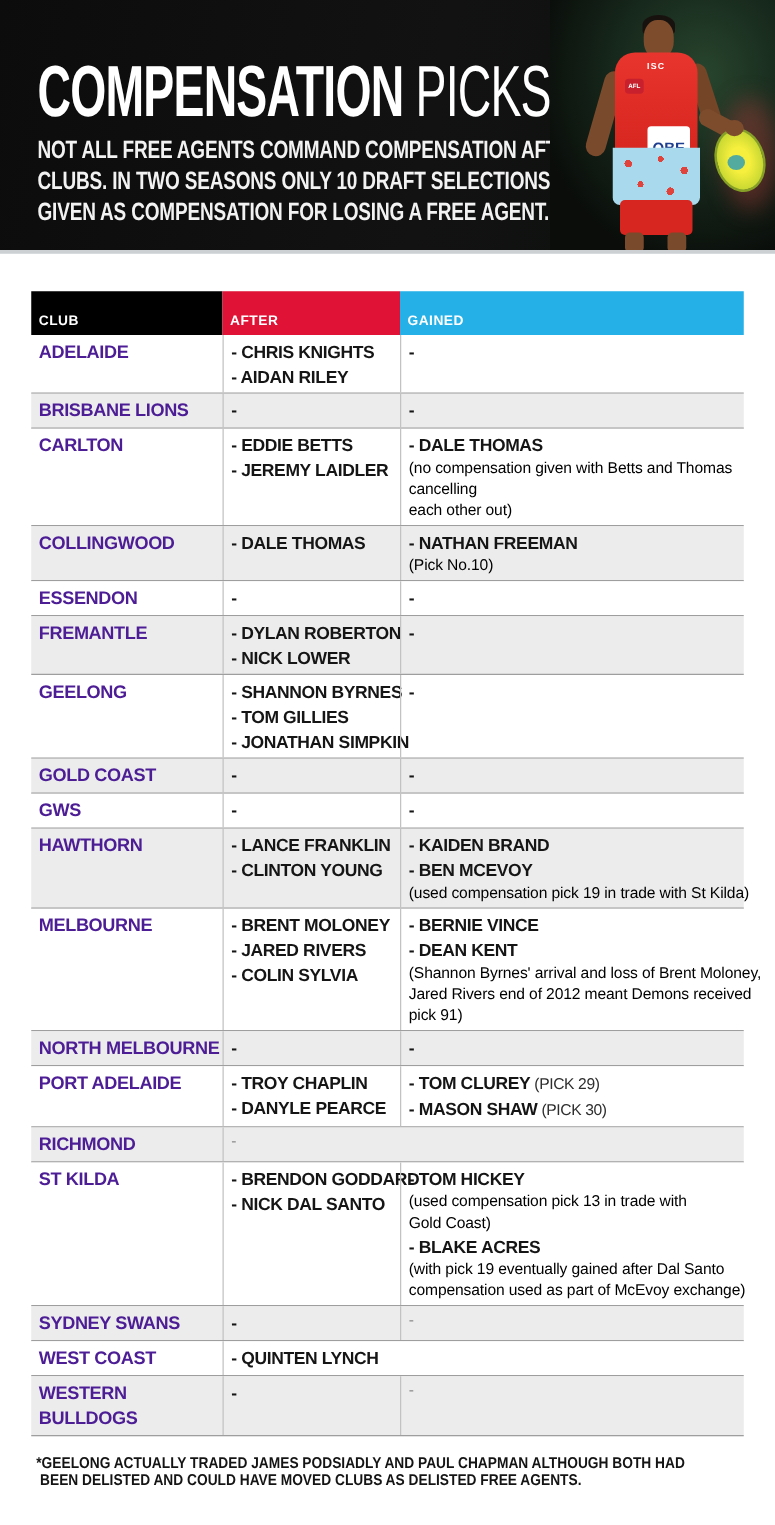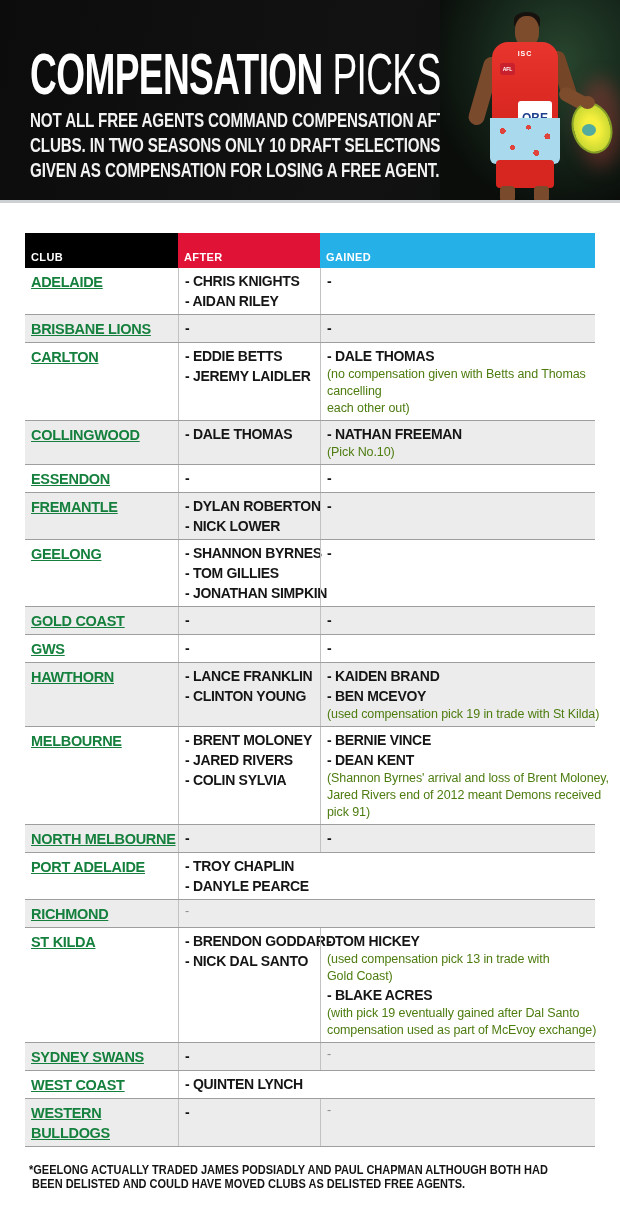--- a/index.html
+++ b/index.html
@@ -57,26 +57,26 @@
   .th{box-sizing:border-box;display:flex;align-items:flex-end;padding:0 16px 5px 6px;
       color:#fff;font-size:11px;font-weight:bold;letter-spacing:.4px;}
   .w-club{width:153px;}
   .w-lost{width:142px;}
   .w-gained{width:275px;}
   .trow{display:flex;background:#fff;border-bottom:1px solid #9e9e9e;}
   .trow.alt{background:#ececec;}
   .cell{box-sizing:border-box;padding:3px 4px 3px 6px;}
   .cell.lost,.cell.gained{border-left:1px solid #c2c2c2;}
   .clubname{font-size:14.5px;font-weight:bold;line-height:20px;letter-spacing:-0.3px;
-            color:#15803d;white-space:pre;padding-top:1px;text-decoration:underline;}
+            color:#4c1d95;white-space:pre;padding-top:1px;}
   .nameline{font-size:14px;font-weight:bold;line-height:20px;letter-spacing:-0.3px;
             color:#151515;white-space:pre;}
   .nameline .sfx{font-weight:400;font-size:12.5px;color:#2e2e2e;}
   .noteline{font-size:12.5px;font-weight:400;line-height:17px;letter-spacing:-0.1px;
-            color:#4d7c0f;white-space:pre;}
+            color:#000000;white-space:pre;}
   .noteline.muted{color:#8a8a8a;}
 
   
   .footnote{position:absolute;left:29px;top:1163px;margin:0;color:#141414;
             font-size:12.5px;font-weight:bold;line-height:14px;white-space:pre;
             letter-spacing:0;transform:scaleX(0.88);transform-origin:0 0;}
 </style>
 </head>
 <body>
 
@@ -268,20 +268,24 @@
           </div>
         </div>
         <div class="trow">
           <div class="cell club w-club">
             <div class="clubname">PORT ADELAIDE</div>
           </div>
           <div class="cell lost w-lost">
             <div class="nameline"><span>- TROY CHAPLIN</span></div>
             <div class="nameline"><span>- DANYLE PEARCE</span></div>
           </div>
+          <div class="cell gained w-gained">
+            <div class="nameline"><span>- TOM CLUREY</span><span class="sfx"> (PICK 29)</span></div>
+            <div class="nameline"><span>- MASON SHAW</span><span class="sfx"> (PICK 30)</span></div>
+          </div>
         </div>
         <div class="trow alt">
           <div class="cell club w-club">
             <div class="clubname">RICHMOND</div>
           </div>
           <div class="cell gained w-gained">
             <div class="noteline muted">-</div>
           </div>
         </div>
         <div class="trow">

